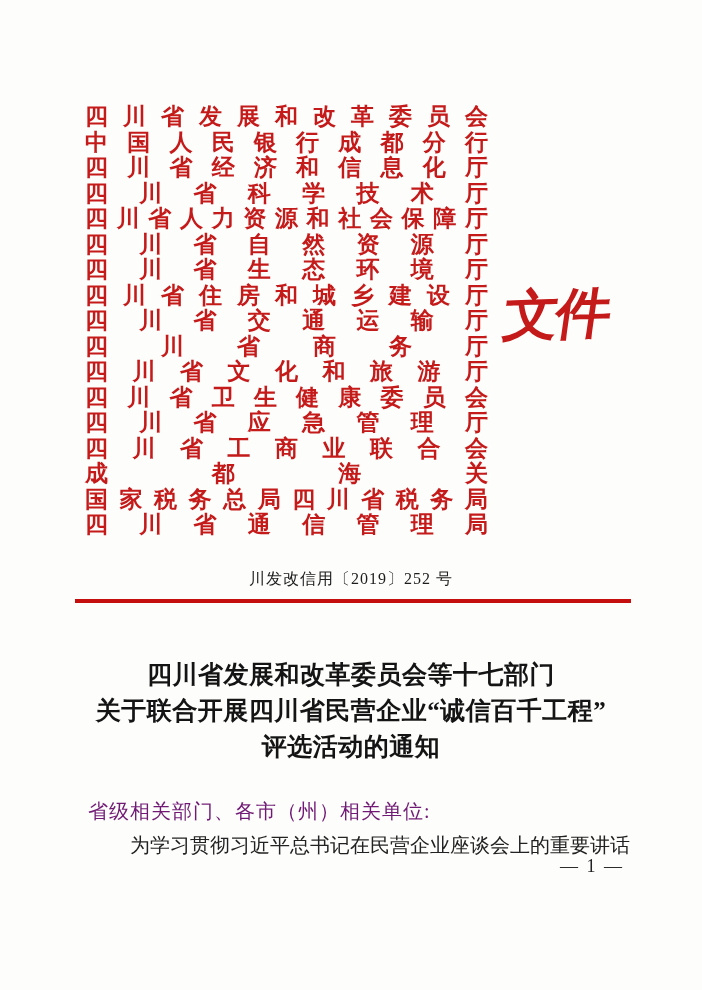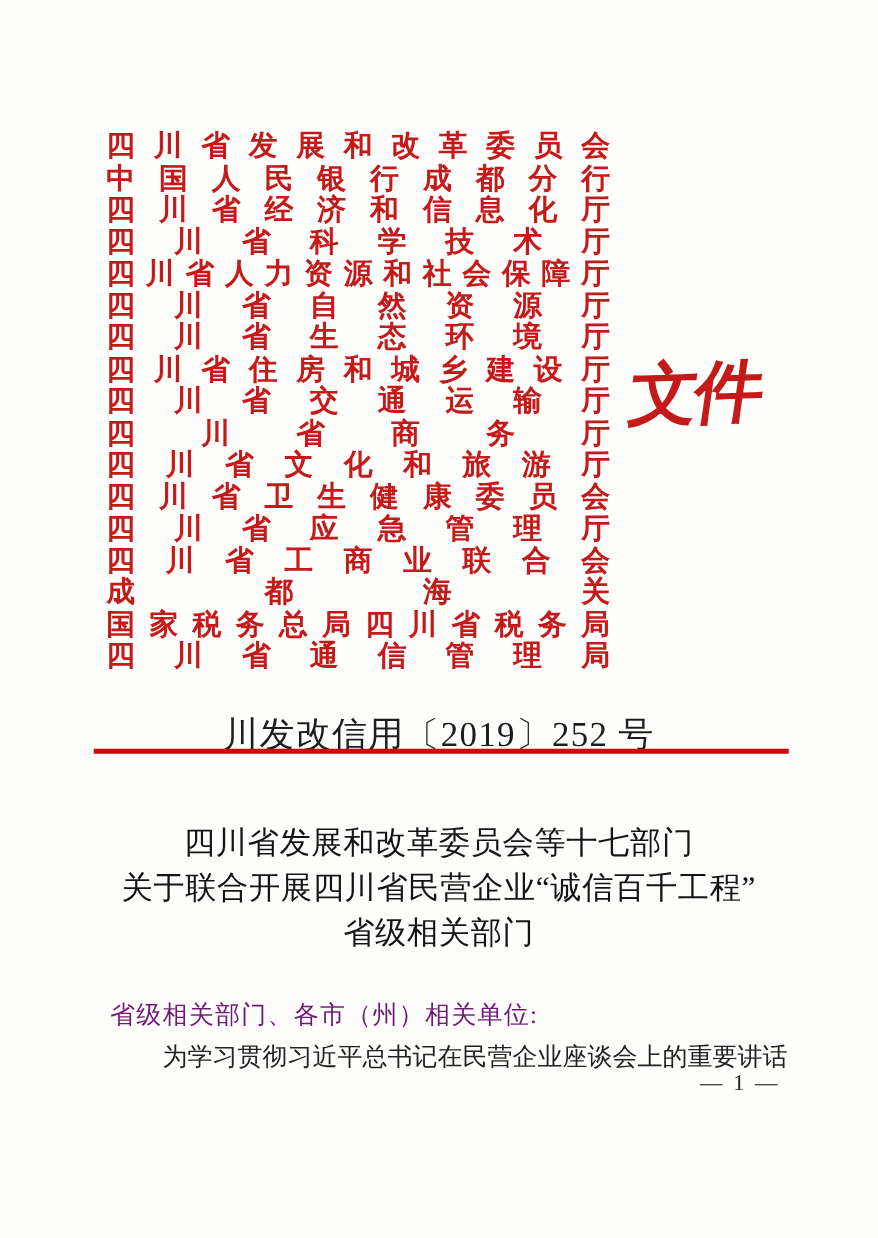--- a/index.html
+++ b/index.html
@@ -50,21 +50,21 @@
     letter-spacing: -3px;
     white-space: nowrap;
   }
   
   .doc-number {
     position: absolute;
     left: 0;
     top: 569px;
     width: 702px;
     text-align: center;
-    font-size: 28px;
+    font-size: 16px;
     color: #1d1d1d;
     letter-spacing: 1px;
   }
   
   .red-rule {
     position: absolute;
     left: 75px;
     top: 599px;
     width: 556px;
     height: 4px;
@@ -74,21 +74,21 @@
   .title-block {
     position: absolute;
     left: 0;
     top: 657px;
     width: 702px;
     text-align: center;
     color: #141414;
   }
   .title-line {
     font-size: 25px;
-    font-weight: normal;
+    font-weight: bold;
     line-height: 36px;
     letter-spacing: 0.5px;
   }
   
   .salutation {
     position: absolute;
     left: 88px;
     top: 798px;
     font-size: 20px;
     color: #701a75;
@@ -312,21 +312,21 @@
 
   <div class="stamp">文件</div>
 
   <div class="doc-number">川发改信用〔2019〕252 号</div>
 
   <div class="red-rule"></div>
 
   <div class="title-block">
     <div class="title-line">四川省发展和改革委员会等十七部门</div>
     <div class="title-line">关于联合开展四川省民营企业“诚信百千工程”</div>
-    <div class="title-line">省级相关部门</div>
+    <div class="title-line">评选活动的通知</div>
   </div>
 
   <div class="salutation">省级相关部门、各市（州）相关单位:</div>
 
   <div class="body-line">为学习贯彻习近平总书记在民营企业座谈会上的重要讲话</div>
 
   <div class="page-number">— 1 —</div>
 
 </div>
 

